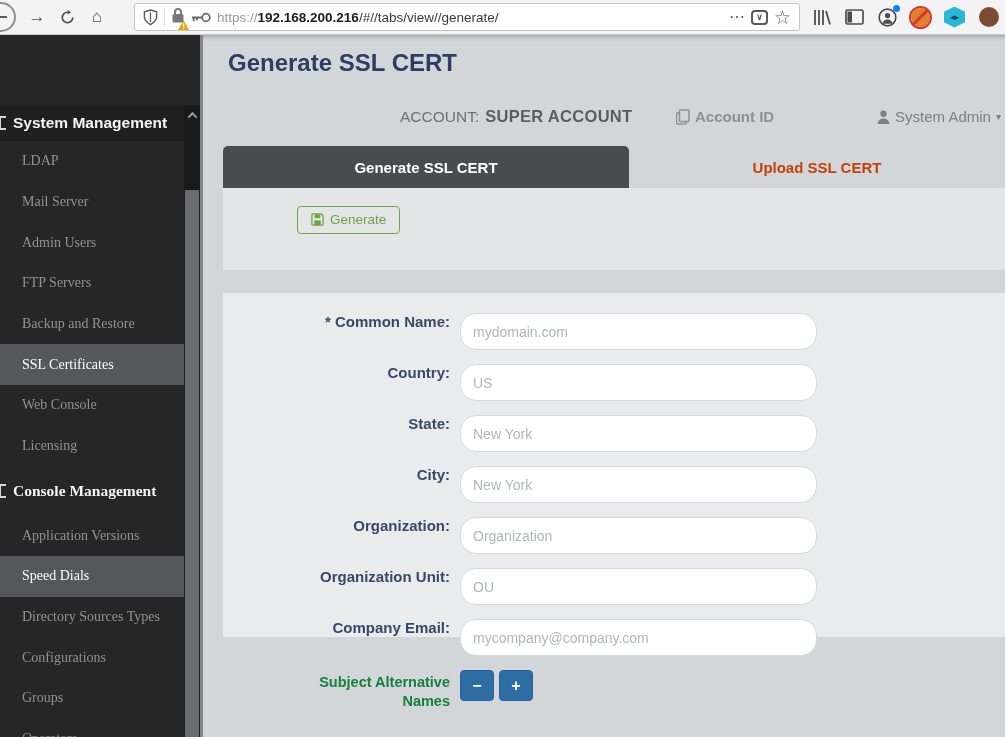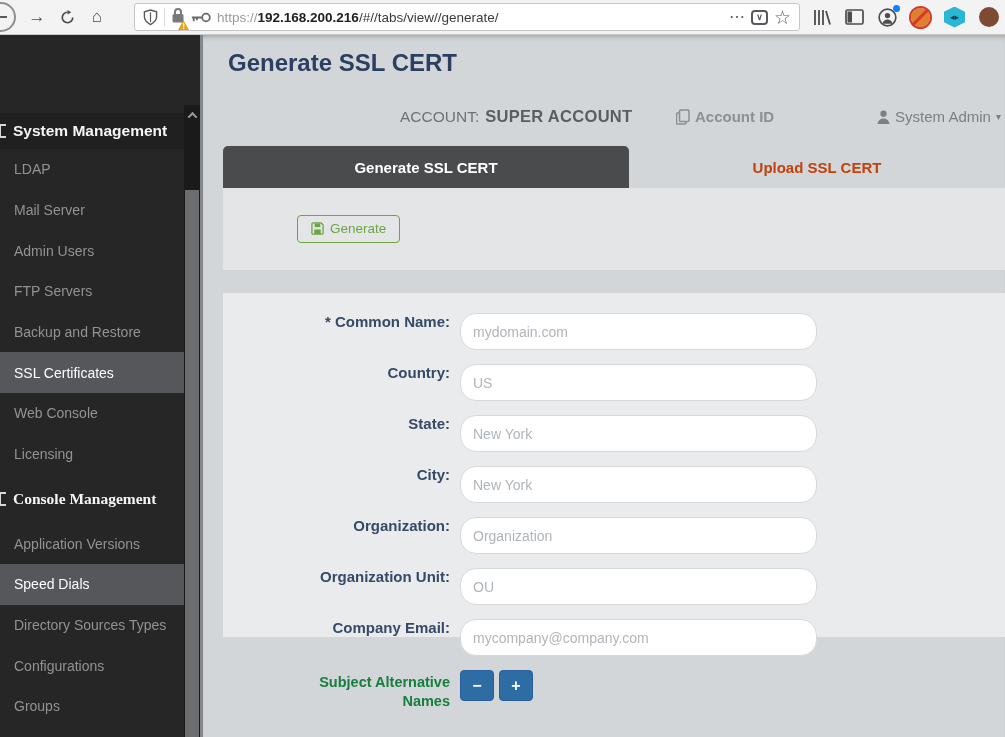--- a/index.html
+++ b/index.html
@@ -29,25 +29,25 @@
   .part-ext { width:20px; height:20px; background:#7d4b33; border-radius:50%; margin-right:-10px; }
 
   
   #workspace { display:flex; width:1005px; height:702px; }
 
   
   #sidebar { position:relative; width:203px; height:702px; background:#262626; flex:0 0 203px; border-right:3px solid #85878a; }
   .logo-row { height:70px; background:#3e3e40; border-top:2px solid #2c2c2e; display:flex; align-items:center; padding-left:5px; }
   .logo-row svg { flex:0 0 38px; margin-right:6px; }
   .logo-text { color:#ececec; font-size:15px; line-height:19px; }
-  #nav { position:absolute; top:78px; left:0; width:184px; bottom:0; overflow:hidden; }
+  #nav { position:absolute; top:70px; left:0; width:184px; bottom:0; overflow:hidden; }
   .nav-section { height:36px; display:flex; align-items:center; color:#f5f5f5; font-size:15.5px; font-weight:bold; background:#202020; }
   .nav-section.tall { height:49px; background:transparent;font-family:Liberation Serif, serif; }
   .sec-icon { display:inline-block; width:7px; height:14px; border:2px solid #d8d8d8; border-right:none; margin-left:-1px; margin-right:7px; }
-  .nav-item { height:40.66px; display:flex; align-items:center; padding-left:14px; color:#909294; font-size:14px; cursor:pointer; }
+  .nav-item { height:40.66px; display:flex; align-items:center; padding-left:22px; color:#909294; font-size:14px; cursor:pointer;font-family:Liberation Serif, serif; }
   .nav-item.active { background:#55575b; color:#fdfdfd; }
   
   .sb-scroll { position:absolute; top:70px; right:0; width:16px; bottom:0; background:#1a1a1a; }
   .sb-arrow { width:16px; height:20px; display:flex; align-items:center; justify-content:center; }
   .chev-up { width:7px; height:7px; border-top:2px solid #9a9a9c; border-left:2px solid #9a9a9c; transform:rotate(45deg) translate(1px,1px); }
   .sb-thumb { position:absolute; top:85px; bottom:0; left:1px; width:14px; background:#6a6c6e; }
 
   
   #main { position:relative; width:802px; height:702px; background:#d3d6d8; box-shadow:inset 0 5px 6px -5px rgba(0,0,0,.4); overflow:hidden; }
   h1.page-title { margin:14px 0 0 25px; font-size:24px; font-weight:bold; color:#2c3e62; }
@@ -57,21 +57,21 @@
   .acct-id { position:absolute; left:473px; top:5px; font-size:15px; color:#8b9094; display:flex; align-items:center; gap:5px;font-weight:bold; }
   .acct-user { position:absolute; right:4px; top:5px; font-size:15px; color:#7a8084; display:flex; align-items:center; gap:5px; }
   .caret { font-size:10px; color:#7a8084; }
 
   .tabs { position:relative; height:42px; margin-top:13px; display:flex; }
   .tab { height:42px; display:flex; align-items:center; justify-content:center; font-weight:bold; font-size:15px; cursor:pointer; }
   .tab.active { margin-left:20px; width:406px; background:#4a4b4d; color:#fff; border-radius:5px 5px 0 0; }
   .tab.inactive { flex:1; color:#c2410c;text-align:right; }
 
   .panel { margin-left:20px; }
-  .btn-panel { height:82px; background:#e4e5e6; padding:27px 0 0 74px; }
+  .btn-panel { height:82px; background:#e4e5e6; padding:18px 0 0 74px; }
   .generate-btn { display:inline-flex; align-items:center; gap:6px; padding:5px 13px 6px; background:transparent; border:1px solid #6ea544; border-radius:4px; color:#6ea544; font-size:13.5px; font-family:"Liberation Sans",sans-serif; cursor:pointer; }
   .form-panel { margin-top:23px; height:344px; background:#eaebec; padding-top:20px; }
   .form-row { display:flex; height:37px; margin-bottom:14px; }
   .f-label { width:227px; text-align:right; font-size:15px; font-weight:bold; color:#364a68; flex:0 0 227px; }
   .f-input { margin-left:10px; width:357px; height:37px; border:1px solid #d6d9db; border-radius:16px; background:#fff; padding:0 12px; font-size:14px; color:#555; font-family:"Liberation Sans",sans-serif; }
   .f-input::placeholder { color:#b0b5ba; }
   .san-row { align-items:flex-start; height:auto; }
   .san-label { width:227px; flex:0 0 227px; text-align:right; font-size:14.5px; font-weight:bold; color:#15803d; line-height:19px; padding-top:3px; }
   .san-btns { margin-left:10px; display:flex; gap:5px; }
   .san-btn { width:34px; height:31px; background:#2e6da4; border:1px solid #2760a0; border-radius:4px; color:#fff; font-size:16px; font-weight:bold; display:flex; align-items:center; justify-content:center; cursor:pointer; font-family:"Liberation Sans",sans-serif; }

